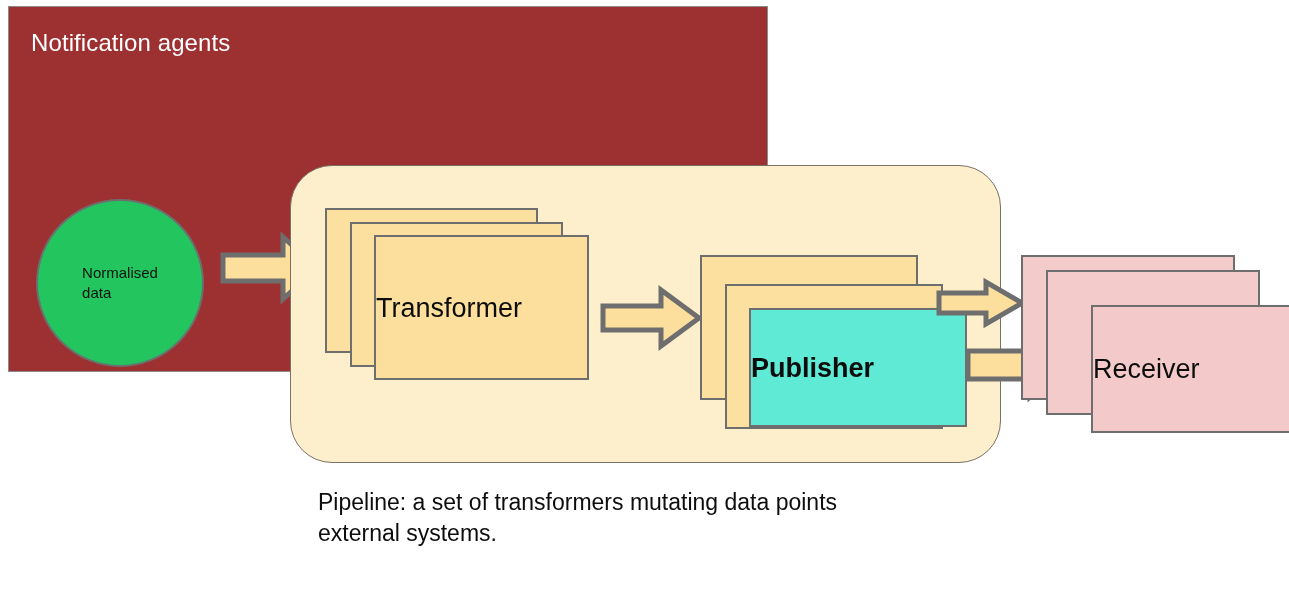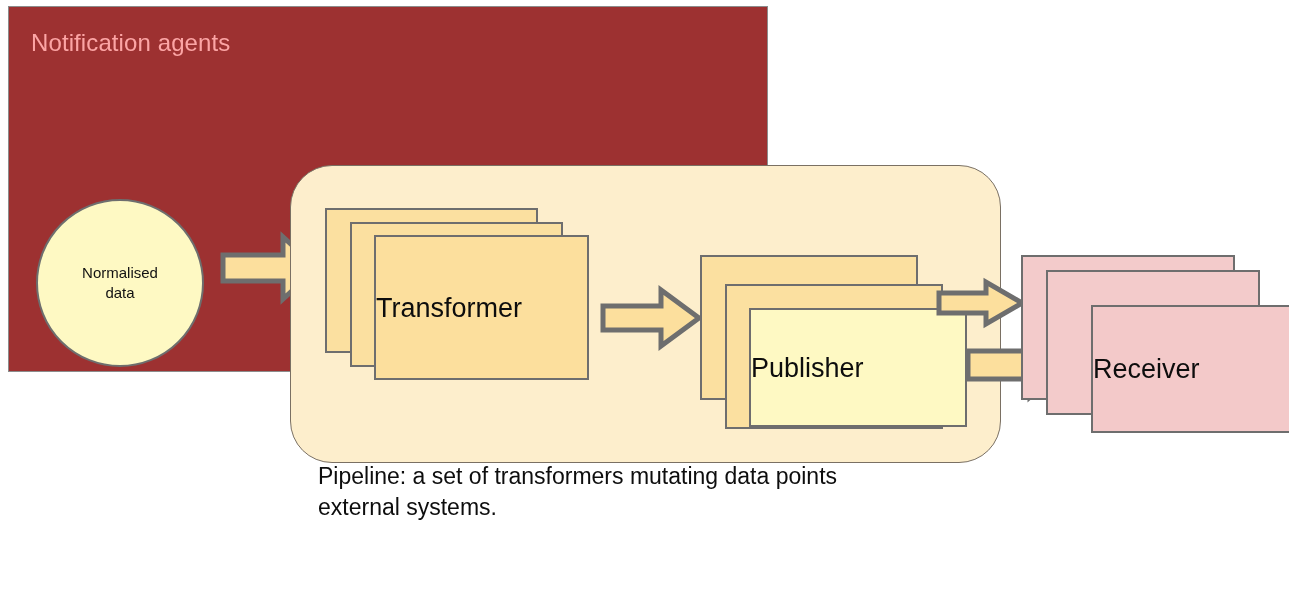--- a/index.html
+++ b/index.html
@@ -28,40 +28,40 @@
     height: 366px;
     background: #9d3131;
     border: 1px solid #8c8c8c;
     box-sizing: border-box;
   }
   .agents-title {
     position: absolute;
     left: 22px;
     top: 22px;
     font-size: 24px;
-    color: #fca5a5;
+    color: #ffffff;
     letter-spacing: 0.1px;
     white-space: nowrap;
   }
 
   
   .data-circle {
     position: absolute;
     left: 36px;
     top: 199px;
     width: 168px;
     height: 168px;
     border-radius: 50%;
-    background: #fef9c3;
+    background: #22c55e;
     border: 2px solid #6e6e6e;
     box-sizing: border-box;
     display: flex;
     align-items: center;
     justify-content: center;
-    text-align: center;
+    text-align: left;
   }
   .data-circle-label {
     font-size: 15px;
     color: #111111;
     line-height: 1.32;
     white-space: pre-line;
   }
 
   
   .pipeline-box {
@@ -95,42 +95,42 @@
   }
 
   
   .t-back   { background: #fbe0a0; }
   .t-mid    { background: #fbe0a0; }
   .t-front  { background: #fcdf9d; }
 
   
   .p-back   { background: #fbe0a0; }
   .p-mid    { background: #fbe0a0; }
-  .p-front  { background: #fef9c3; }
+  .p-front  { background: #5eead4; font-weight: bold; }
 
   
   .r-back   { background: #f3cbcb; }
   .r-mid    { background: #f3cbcb; }
   .r-front  { background: #f3c9c9; margin-left: 20px; }
 
   
   .arrow { position: absolute; }
   .arrow svg { display: block; overflow: visible; }
   .arrow polygon {
     fill: #fcdf9d;
     stroke: #6e6e6e;
     stroke-width: 5;
     stroke-linejoin: miter;
   }
 
   
   .caption {
     position: absolute;
     left: 318px;
-    top: 461px;
+    top: 487px;
     width: 660px;
     font-size: 23px;
     line-height: 1.34;
     color: #0d0d0d;
   }
   .caption div { white-space: nowrap; }
 </style>
 </head>
 <body>
 

